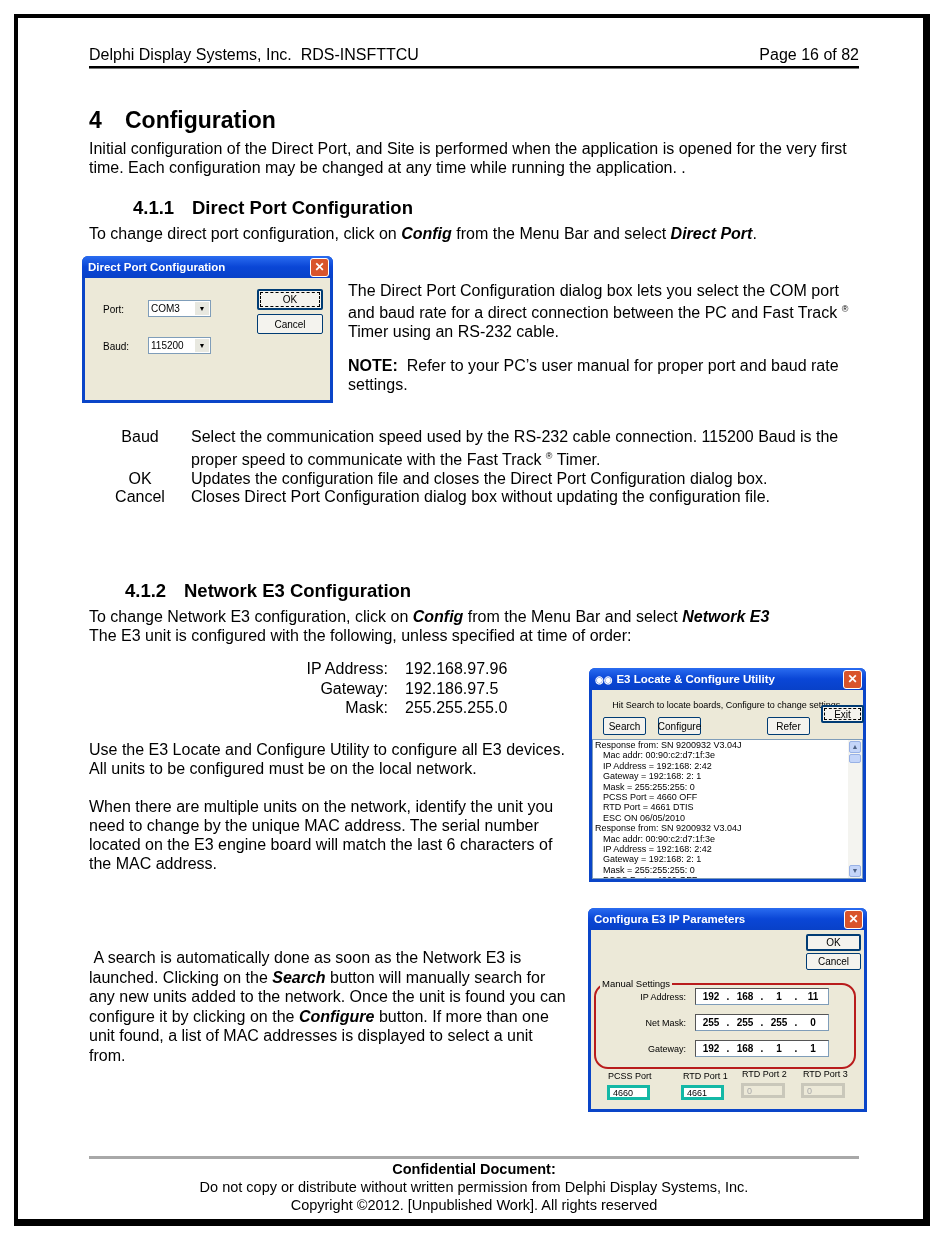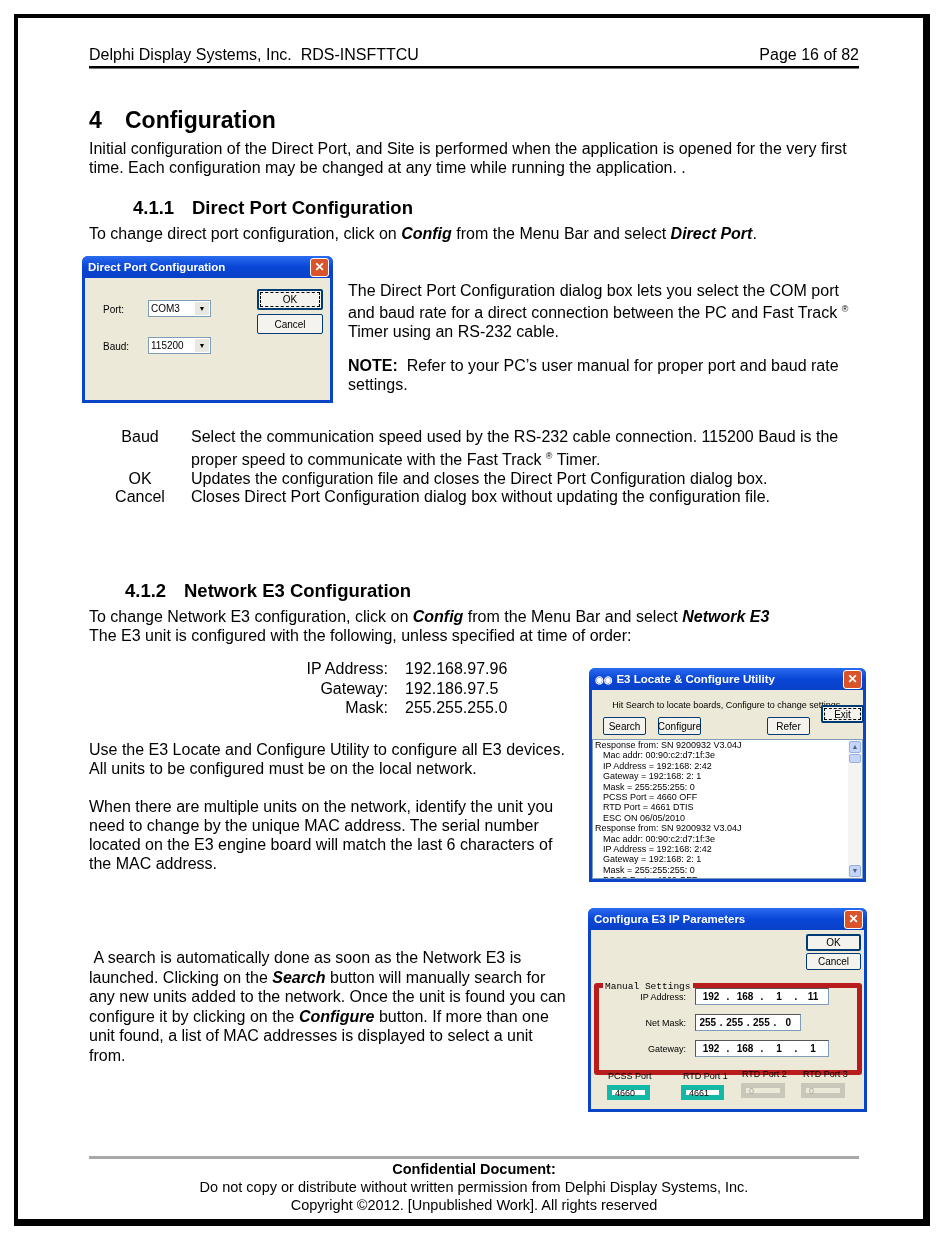--- a/index.html
+++ b/index.html
@@ -26,29 +26,29 @@
   .xp-title .t { flex: 1; }
   .xp-close { width: 17px; height: 17px; background: #d9542b; border: 1px solid #fff; border-radius: 3px; color: #fff; font-size: 12px;
               display: flex; align-items: center; justify-content: center; margin-right: 4px; font-weight: bold; }
   .xp-body { background: #ece9d8; position: relative; width: 100%; height: calc(100% - 22px); font-size: 10px; }
   .xp-btn { position: absolute; background: #f4f3ee; border: 1px solid #003c74; border-radius: 2px; font-size: 10px;
             display: flex; align-items: center; justify-content: center; box-sizing: border-box; }
   .xp-btn.default { outline: 1px dashed #000; outline-offset: -4px; border-width: 2px; }
   .xp-label { position: absolute; font-size: 10px; }
   .xp-combo { position: absolute; background: #fff; border: 1px solid #7f9db9; height: 17px; box-sizing: border-box; font-size: 10px; display: flex; align-items: center; padding-left: 2px; }
   .xp-combo .arrow { position: absolute; right: 1px; top: 1px; width: 14px; height: 13px; background: #e8e8e0; display: flex; align-items: center; justify-content: center; font-size: 7px; }
-  .xp-input { position: absolute; background: #fff; border: 5px solid #14b8a6; box-sizing: border-box; font-size: 10px; display: flex; align-items: center; padding-left: 3px; }
+  .xp-input { position: absolute; background: #fff; border: 3px solid #14b8a6; box-sizing: border-box; font-size: 10px; display: flex; align-items: center; padding-left: 3px; }
   .xp-input.disabled { background: #ece9d8; color: #aaa; border-color: #c9c7ba; }
   .ip-field { position: absolute; background: #fff; border: 1px solid #7f9db9; border-top-color: #555; border-left-color: #555; box-sizing: border-box; font-size: 10px; display: flex; align-items: center; height: 17px; font-weight: bold; }
   .ip-field span { display: inline-block; text-align: center; }
   .log { position: absolute; background: #fff; border: 1px solid #7f9db9; font-size: 9px; line-height: 10.4px; overflow: hidden; box-sizing: border-box; padding-left: 2px; }
   .log .indent { padding-left: 8px; }
   .scroll { position: absolute; right: 0; top: 0; bottom: 0; width: 14px; background: #f4f4f0; }
   .scroll .sb { position: absolute; left: 1px; width: 12px; height: 12px; background: #c4d5f9; border: 1px solid #98b1e5; border-radius: 2px; font-size: 7px; display: flex; align-items: center; justify-content: center; color: #4d6185; box-sizing: border-box; }
-  .groupbox { position: absolute; border: 5px solid #b91c1c; border-radius: 3px; font-family: Liberation Mono, monospace; }
+  .groupbox { position: absolute; border: 2px solid #b91c1c; border-radius: 14px; }
   .groupbox .legend { position: absolute; top: -7px; left: 4px; background: #ece9d8; padding: 0 2px; font-size: 9.5px; }
 
   .deflist { left: 89px; top: 428px; width: 770px; font-size: 16px; line-height: 18.6px; }
   .defrow { display: flex; }
   .defrow .term { width: 102px; text-align: center; flex-shrink: 0; }
   .defrow .desc { flex: 1; }
 
   .ipblock { left: 240px; top: 659px; font-size: 16px; line-height: 19.5px; }
   .ipblock .row { display: flex; }
   .ipblock .k { width: 148px; text-align: right; }
@@ -203,21 +203,21 @@
     <div class="ip-field" style="left:104px; top:58px; width:134px;">
       <span style="width:30px">192</span>
         <span style="width:4px">.</span>
         <span style="width:30px">168</span>
         <span style="width:4px">.</span>
         <span style="width:30px">1</span>
         <span style="width:4px">.</span>
         <span style="width:30px">11</span>
     </div>
     <span class="xp-label" style="left:45px; top:88px; width:50px; text-align:right; font-size:9px;">Net Mask:</span>
-    <div class="ip-field" style="left:104px; top:84px; width:106px;">
+    <div class="ip-field" style="left:104px; top:84px; width:134px;">
       <span style="width:30px">255</span>
         <span style="width:4px">.</span>
         <span style="width:30px">255</span>
         <span style="width:4px">.</span>
         <span style="width:30px">255</span>
         <span style="width:4px">.</span>
         <span style="width:30px">0</span>
     </div>
     <span class="xp-label" style="left:45px; top:114px; width:50px; text-align:right; font-size:9px;">Gateway:</span>
     <div class="ip-field" style="left:104px; top:110px; width:134px;">

